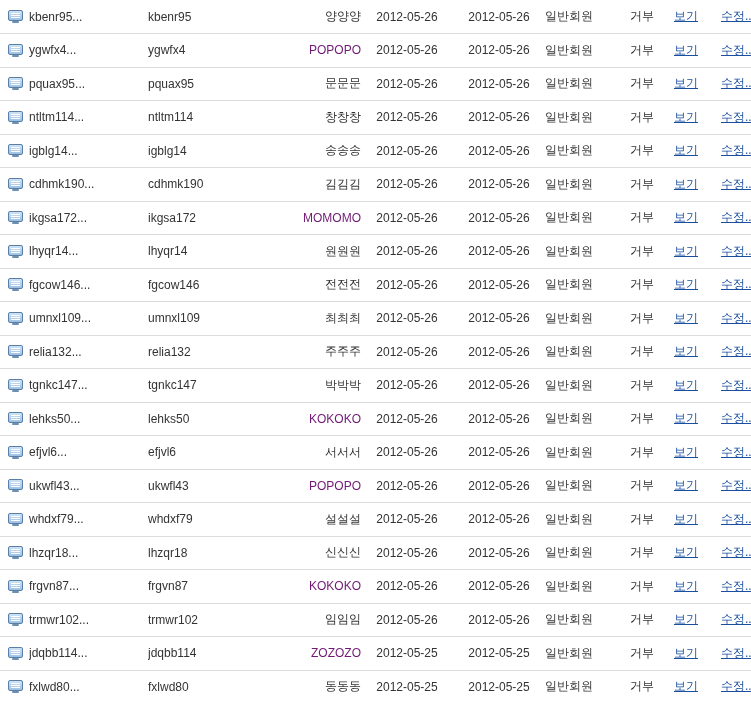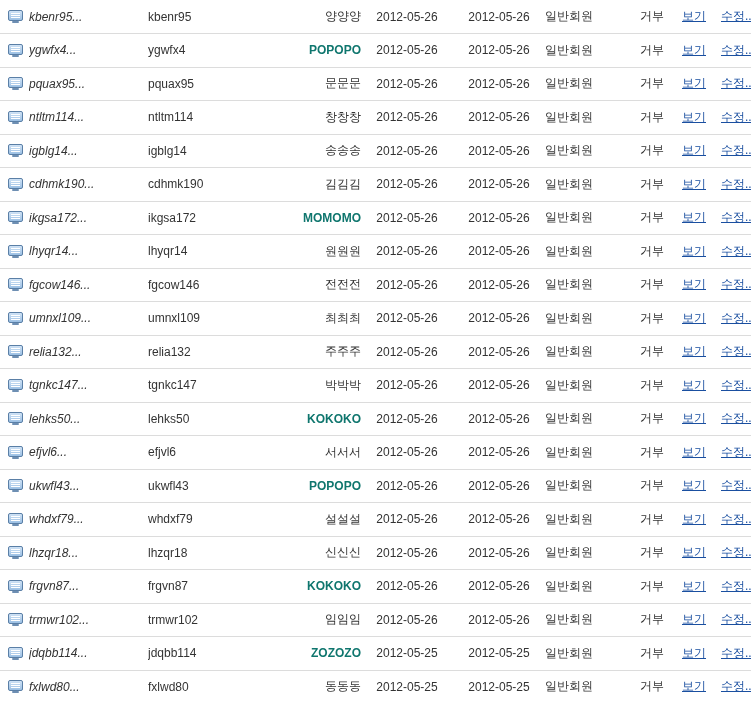--- a/index.html
+++ b/index.html
@@ -32,29 +32,28 @@
     font-size: 12px;
     color: #333333;
   }
   
   .col-id       { width: 140px; padding-left: 8px !important; }
   .col-login    { width: 125px; text-align: left; margin-left: 6px; }
   .col-name     { width: 88px;  text-align: right; }
   .col-date1    { width: 92px;  text-align: center; }
   .col-date2    { width: 92px;  text-align: center; }
   .col-grade    { width: 85px;  text-align: left; }
-  .col-refuse   { width: 44px;  text-align: center; }
-  .col-view     { width: 40px;  text-align: center; }
+  .col-refuse   { width: 44px;  }
+  .col-view     { width: 40px;  }
   .col-edit     { width: 48px;  text-align: center; }
 
   .id-cell {
     display: flex;
     align-items: center;
     gap: 6px;
-    font-style: italic;
   }
   .monitor-icon {
     flex: 0 0 auto;
     width: 15px;
     height: 13px;
     position: relative;
     display: inline-block;
   }
   .monitor-icon .screen {
     position: absolute;
@@ -78,22 +77,21 @@
     left: 4px; top: 11px;
     width: 7px; height: 2px;
     background: #6e8fb3;
     border-radius: 1px;
   }
   .id-text {
     overflow: hidden;
     text-overflow: ellipsis;
   }
   .name-en {
-    color: #0f766e;
-    font-weight: bold;
+    color: #701a75;
   }
   .link {
     color: #1a4fa0;
     text-decoration: underline;
     cursor: pointer;
   }
 </style>
 </head>
 <body>
 

